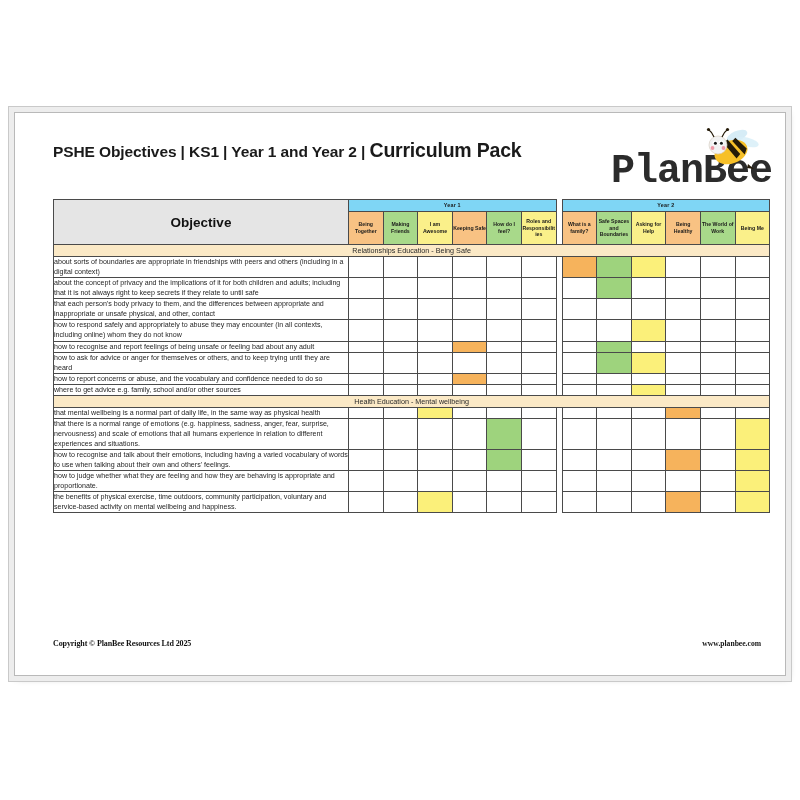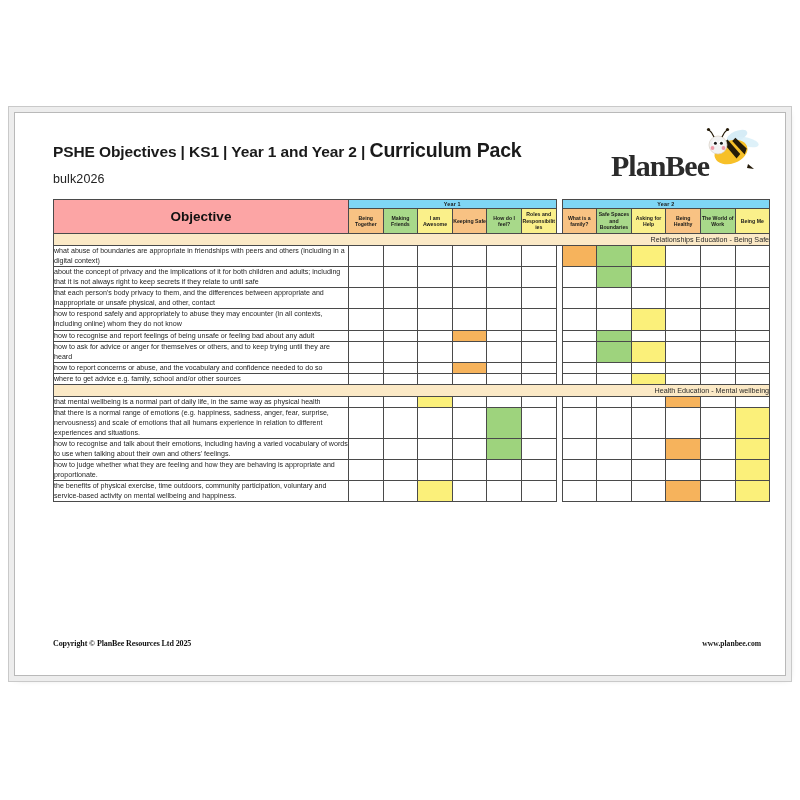--- a/index.html
+++ b/index.html
@@ -71,25 +71,25 @@
     position: absolute;
     right: 24px;
     top: 14px;
     width: 150px;
     height: 62px;
   }
   #brand-wordmark {
     position: absolute;
     left: 0;
     top: 22px;
-    font-size: 30px;
+    font-size: 40px;
     font-weight: bold;
     color: #2b2b2b;
     letter-spacing: -1px;
-    font-family: Liberation Serif, serif;
+    font-family: Liberation Mono, monospace;
   }
   #bee-icon {
     position: absolute;
     right: 2px;
     top: 0px;
     width: 58px;
     height: 46px;
   }
 
   
@@ -119,25 +119,25 @@
     letter-spacing: 0.2px;
   }
   .spacer-col {
     border: none !important;
     background: #ffffff;
     width: 6px;
   }
 
   
   .objective-head {
-    background: #fca5a5;
+    background: #e5e5e5;
     font-size: 13.5px;
     font-weight: bold;
     color: #111111;
-    height: 34px;
+    height: 45px;
   }
 
   
   .unit-head {
     font-size: 5.2px;
     font-weight: bold;
     text-align: center;
     color: #1a1a1a;
     line-height: 1.25;
     height: 25px;
@@ -150,21 +150,21 @@
 
   
   .section-row td {
     background: #fbe9c6;
     height: 12px;
   }
   .section-label {
     font-size: 7.2px;
     color: #2a2a2a;
     padding-left: 5px;
-    text-align: right;
+    text-align: center;
   }
 
   
   .obj-text {
     font-size: 7.1px;
     color: #1f1f1f;
     line-height: 1.42;
     padding: 3px 4px 3px 5px;
     text-align: left;
   }
@@ -206,21 +206,20 @@
 </head>
 <body>
 
 <div id="page-frame">
   <div id="page-inner">
 
     <div id="doc-header">
       <div class="title-line">
         <span class="title-main">PSHE Objectives | KS1 | Year 1 and Year 2 | </span><span class="title-emph">Curriculum Pack</span>
       </div>
-      <div id="doc-subtitle">bulk2026</div>
     </div>
 
     <div id="brand-logo">
       <div id="brand-wordmark">PlanBee</div>
       <svg id="bee-icon" viewBox="0 0 58 46">
         <g>
 
           <ellipse cx="36" cy="9" rx="11" ry="5" fill="#cfe9f5" opacity="0.85" transform="rotate(-22 36 9)"></ellipse>
           <ellipse cx="46" cy="15" rx="12" ry="4.5" fill="#d8eef8" opacity="0.85" transform="rotate(14 46 15)"></ellipse>
 
@@ -288,21 +287,21 @@
             <th class="unit-head uh-orange">Being Healthy</th>
             <th class="unit-head uh-green">The World of Work</th>
             <th class="unit-head uh-yellow">Being Me</th>
           </tr>
       </thead>
       <tbody id="table-body">
           <tr class="section-row">
             <td class="section-label" colspan="14">Relationships Education - Being Safe</td>
           </tr>
           <tr>
-            <td class="obj-text">what abuse of boundaries are appropriate in friendships with peers and others (including in a digital context)</td>
+            <td class="obj-text">about sorts of boundaries are appropriate in friendships with peers and others (including in a digital context)</td>
             <td class="mark-cell m-none"></td>
             <td class="mark-cell m-none"></td>
             <td class="mark-cell m-none"></td>
             <td class="mark-cell m-none"></td>
             <td class="mark-cell m-none"></td>
             <td class="mark-cell m-none"></td>
             <td class="spacer-col"></td>
             <td class="mark-cell m-orange"></td>
             <td class="mark-cell m-green"></td>
             <td class="mark-cell m-yellow"></td>

